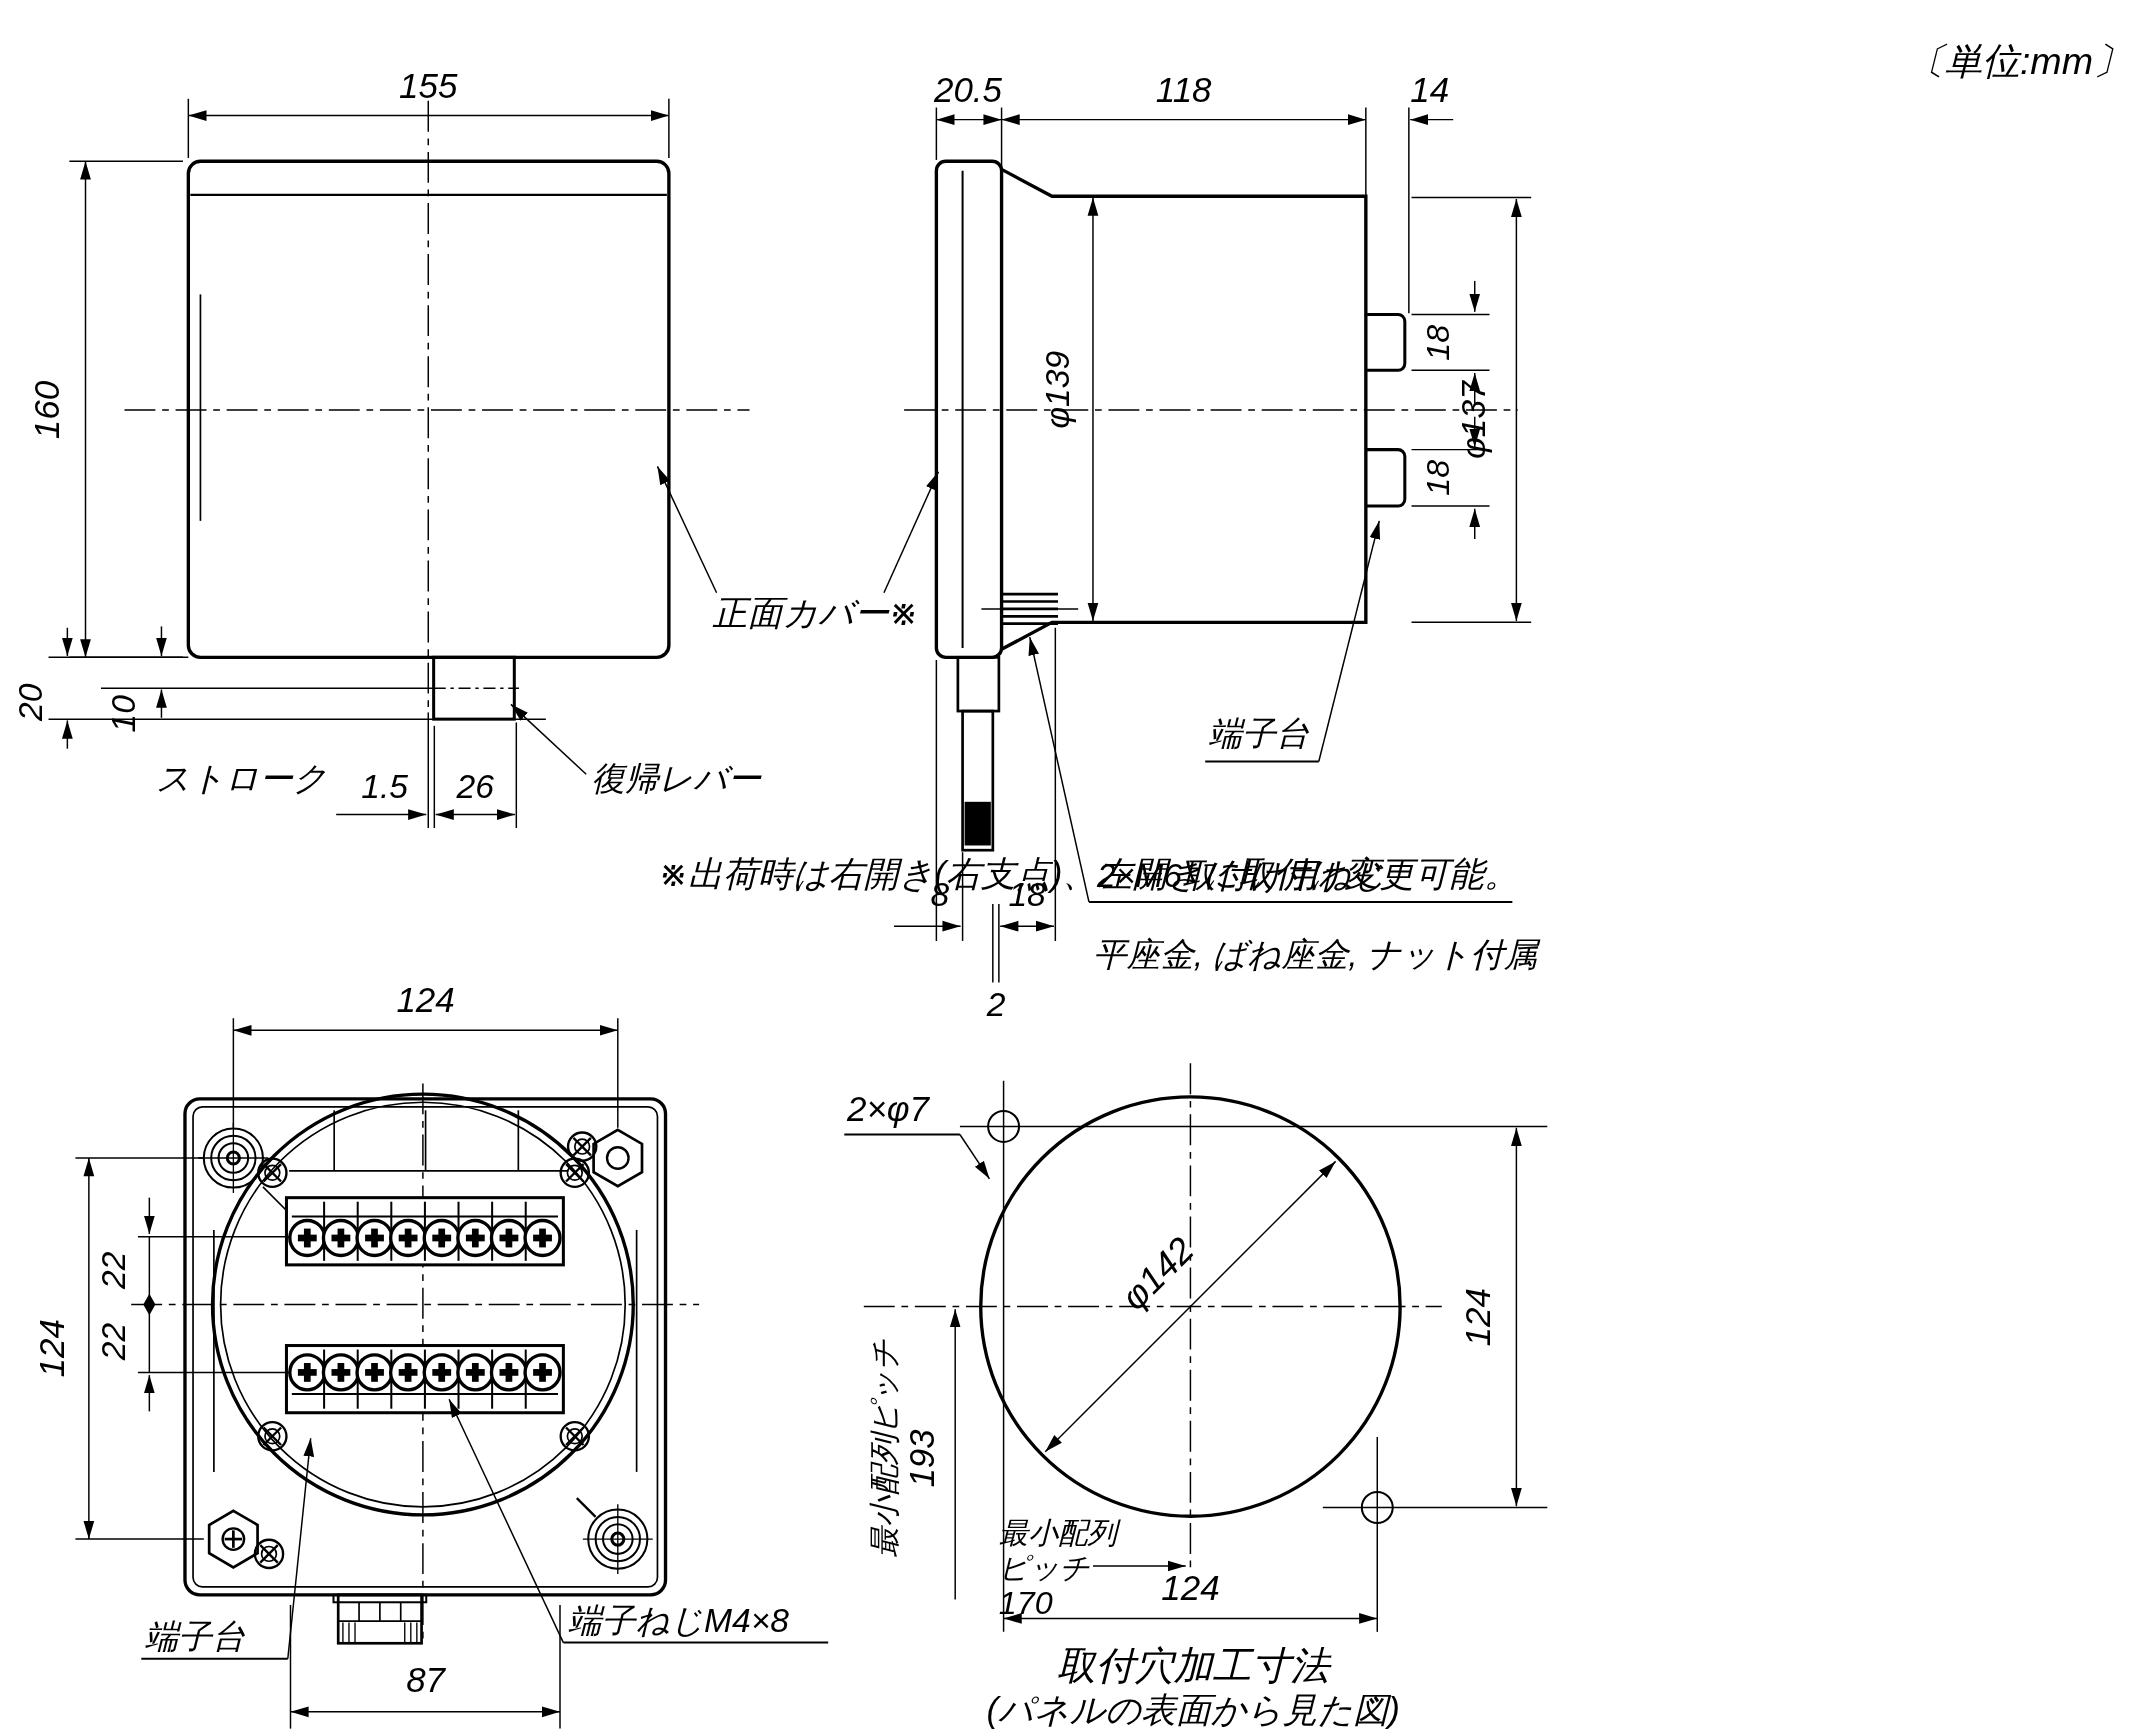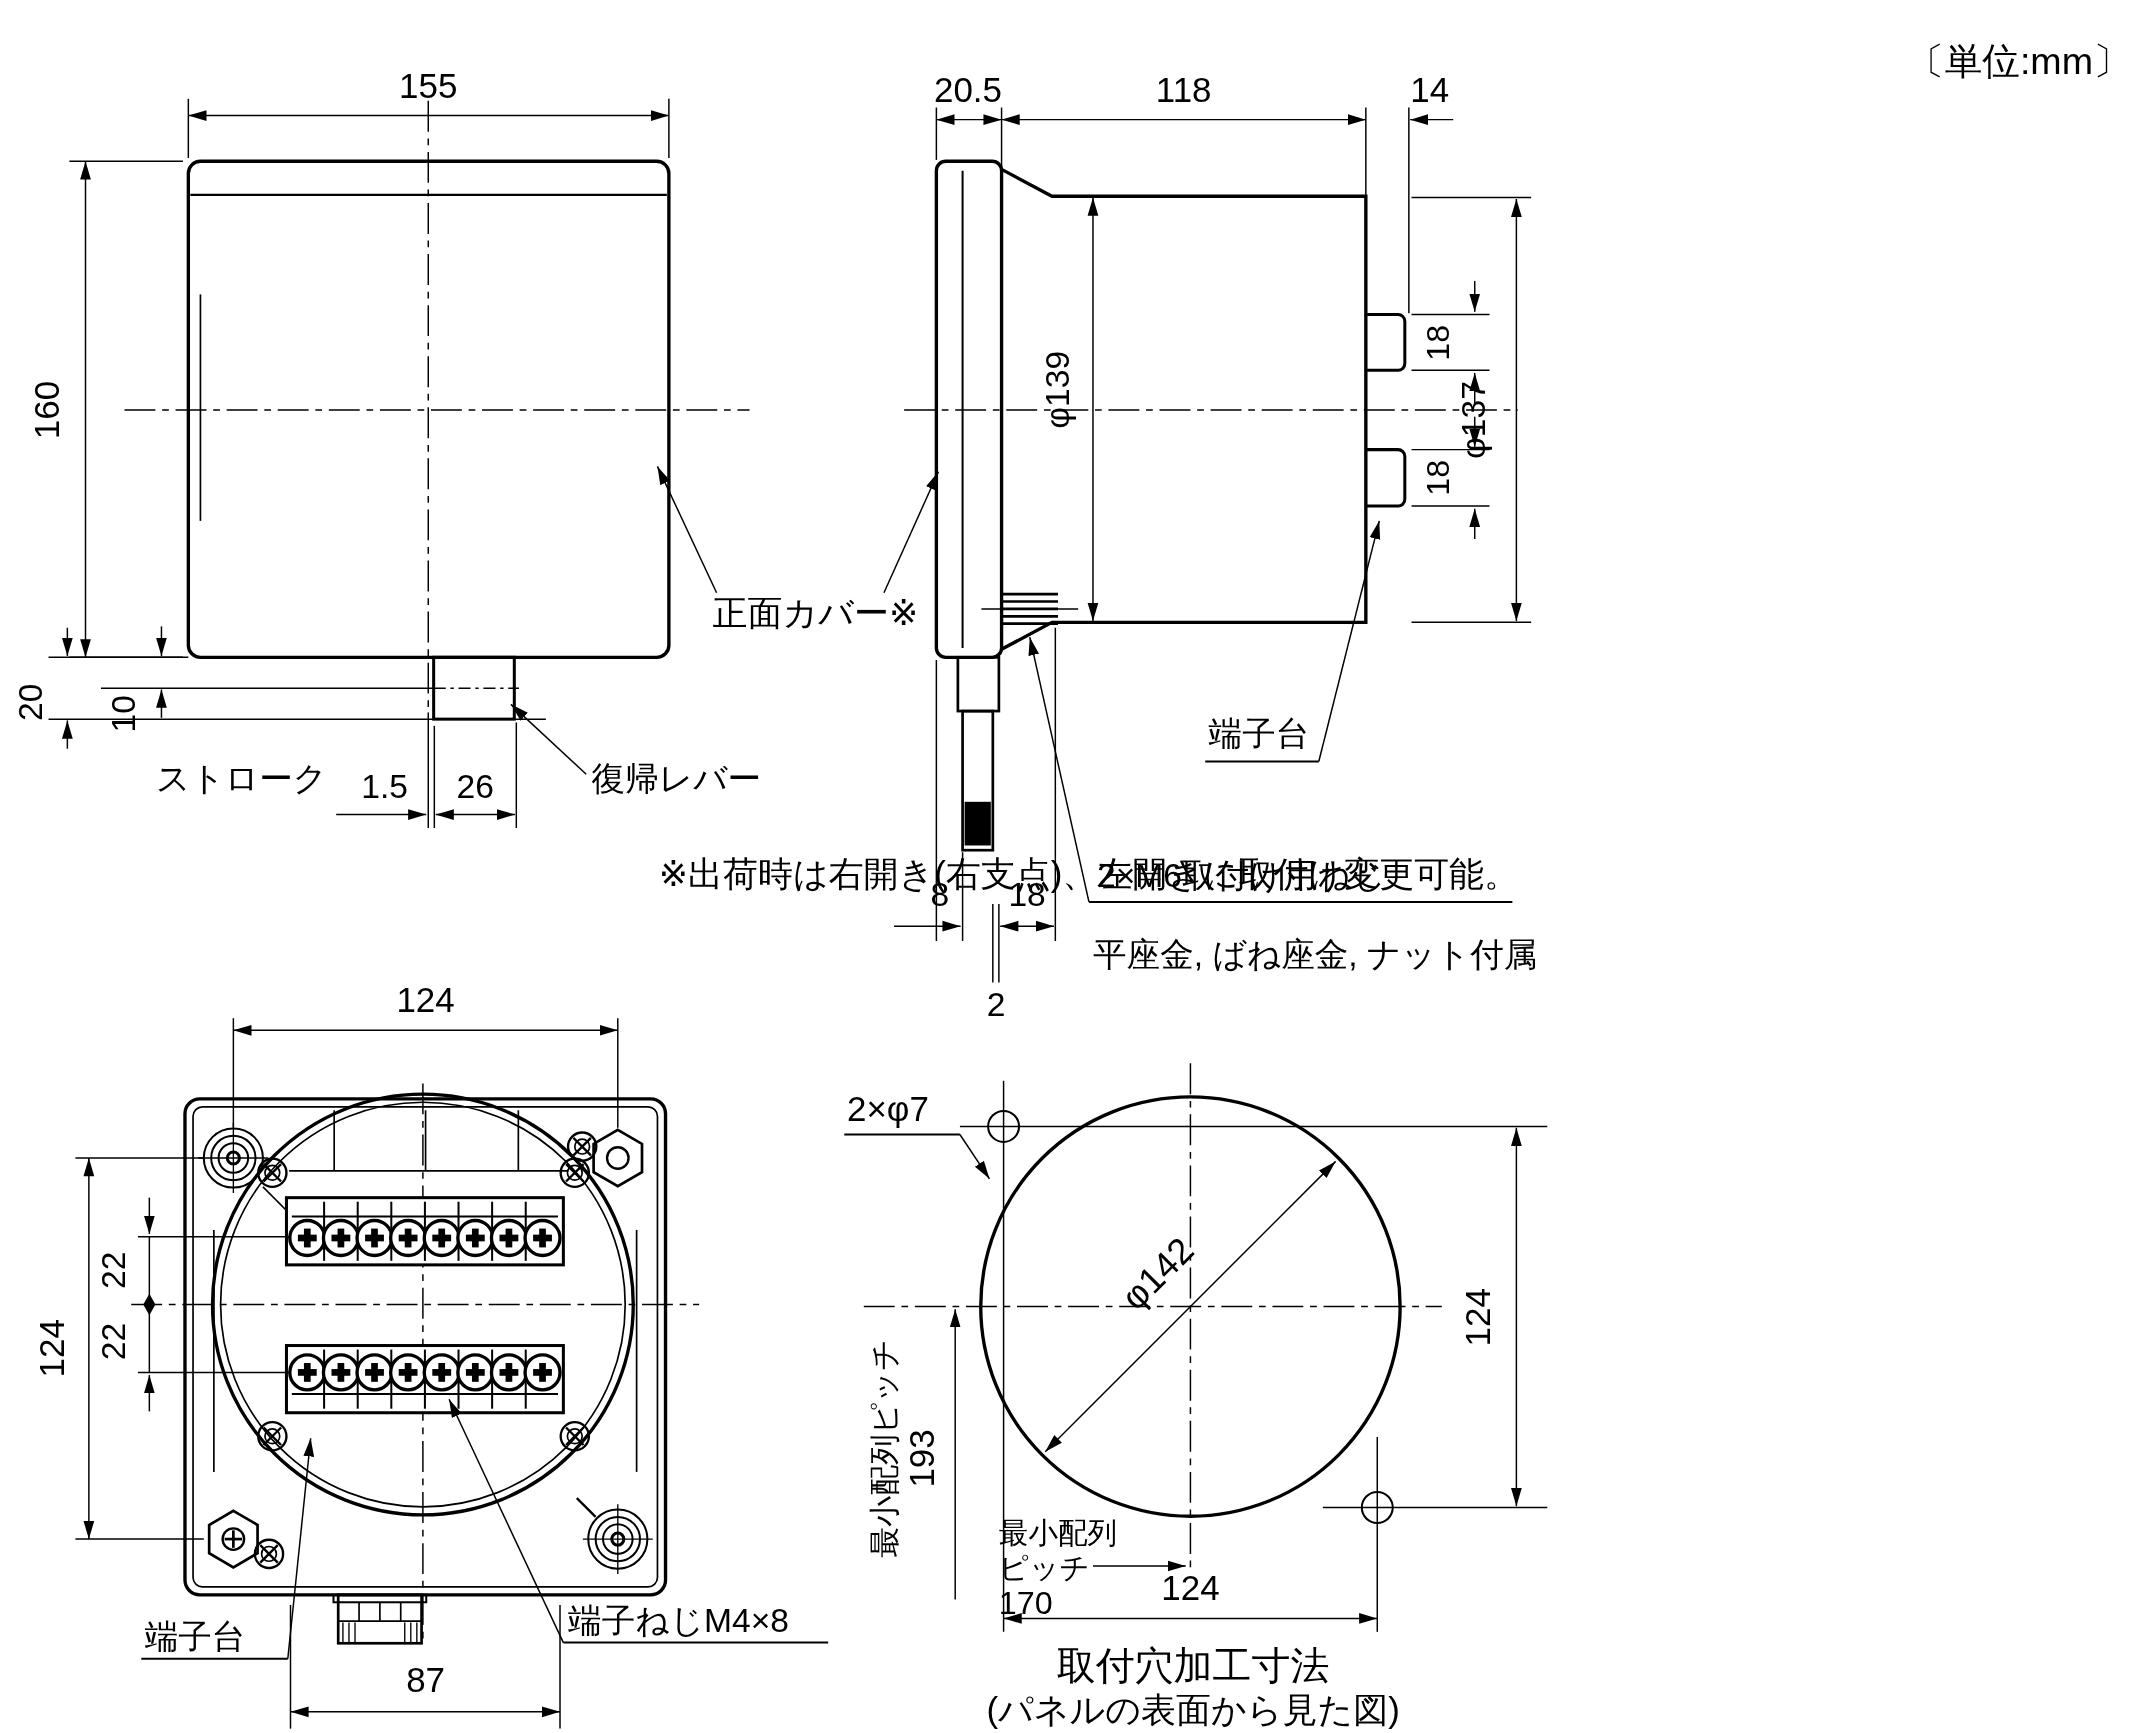--- a/index.html
+++ b/index.html
@@ -1,16 +1,16 @@
 <!DOCTYPE html>
 <html style="font-size:10.8px"><head>
 <meta charset="utf-8">
 <style>
   html,body{margin:0;padding:0;background:#fff;}
-  #page{position:relative;width:2151px;height:1734px;background:#fff;overflow:hidden;}
+  #page{position:relative;width:2151px;height:1734px;background:#fff;overflow:hidden;font-style:italic;}
   svg{display:block;}
   svg line,svg rect,svg circle,svg path,svg polygon,svg polyline{stroke:#000;fill:none;stroke-linecap:butt;}
   .s5{stroke-width:5}.s45{stroke-width:4.5}.s4{stroke-width:4}.s35{stroke-width:3.5}
   .s3{stroke-width:3}.s25{stroke-width:2.5}.s2{stroke-width:2}
   .x{stroke-width:2.2}
   .cl{stroke-width:2.2;stroke-dasharray:46 10 10 10}
   .cls{stroke-width:2.4;stroke-dasharray:18 7 5 7}
   .fil{fill:#000;stroke:none}
   .wh{fill:#fff}
   text{font-family:"Liberation Sans","DejaVu Sans",sans-serif;fill:#000;stroke:none;}

